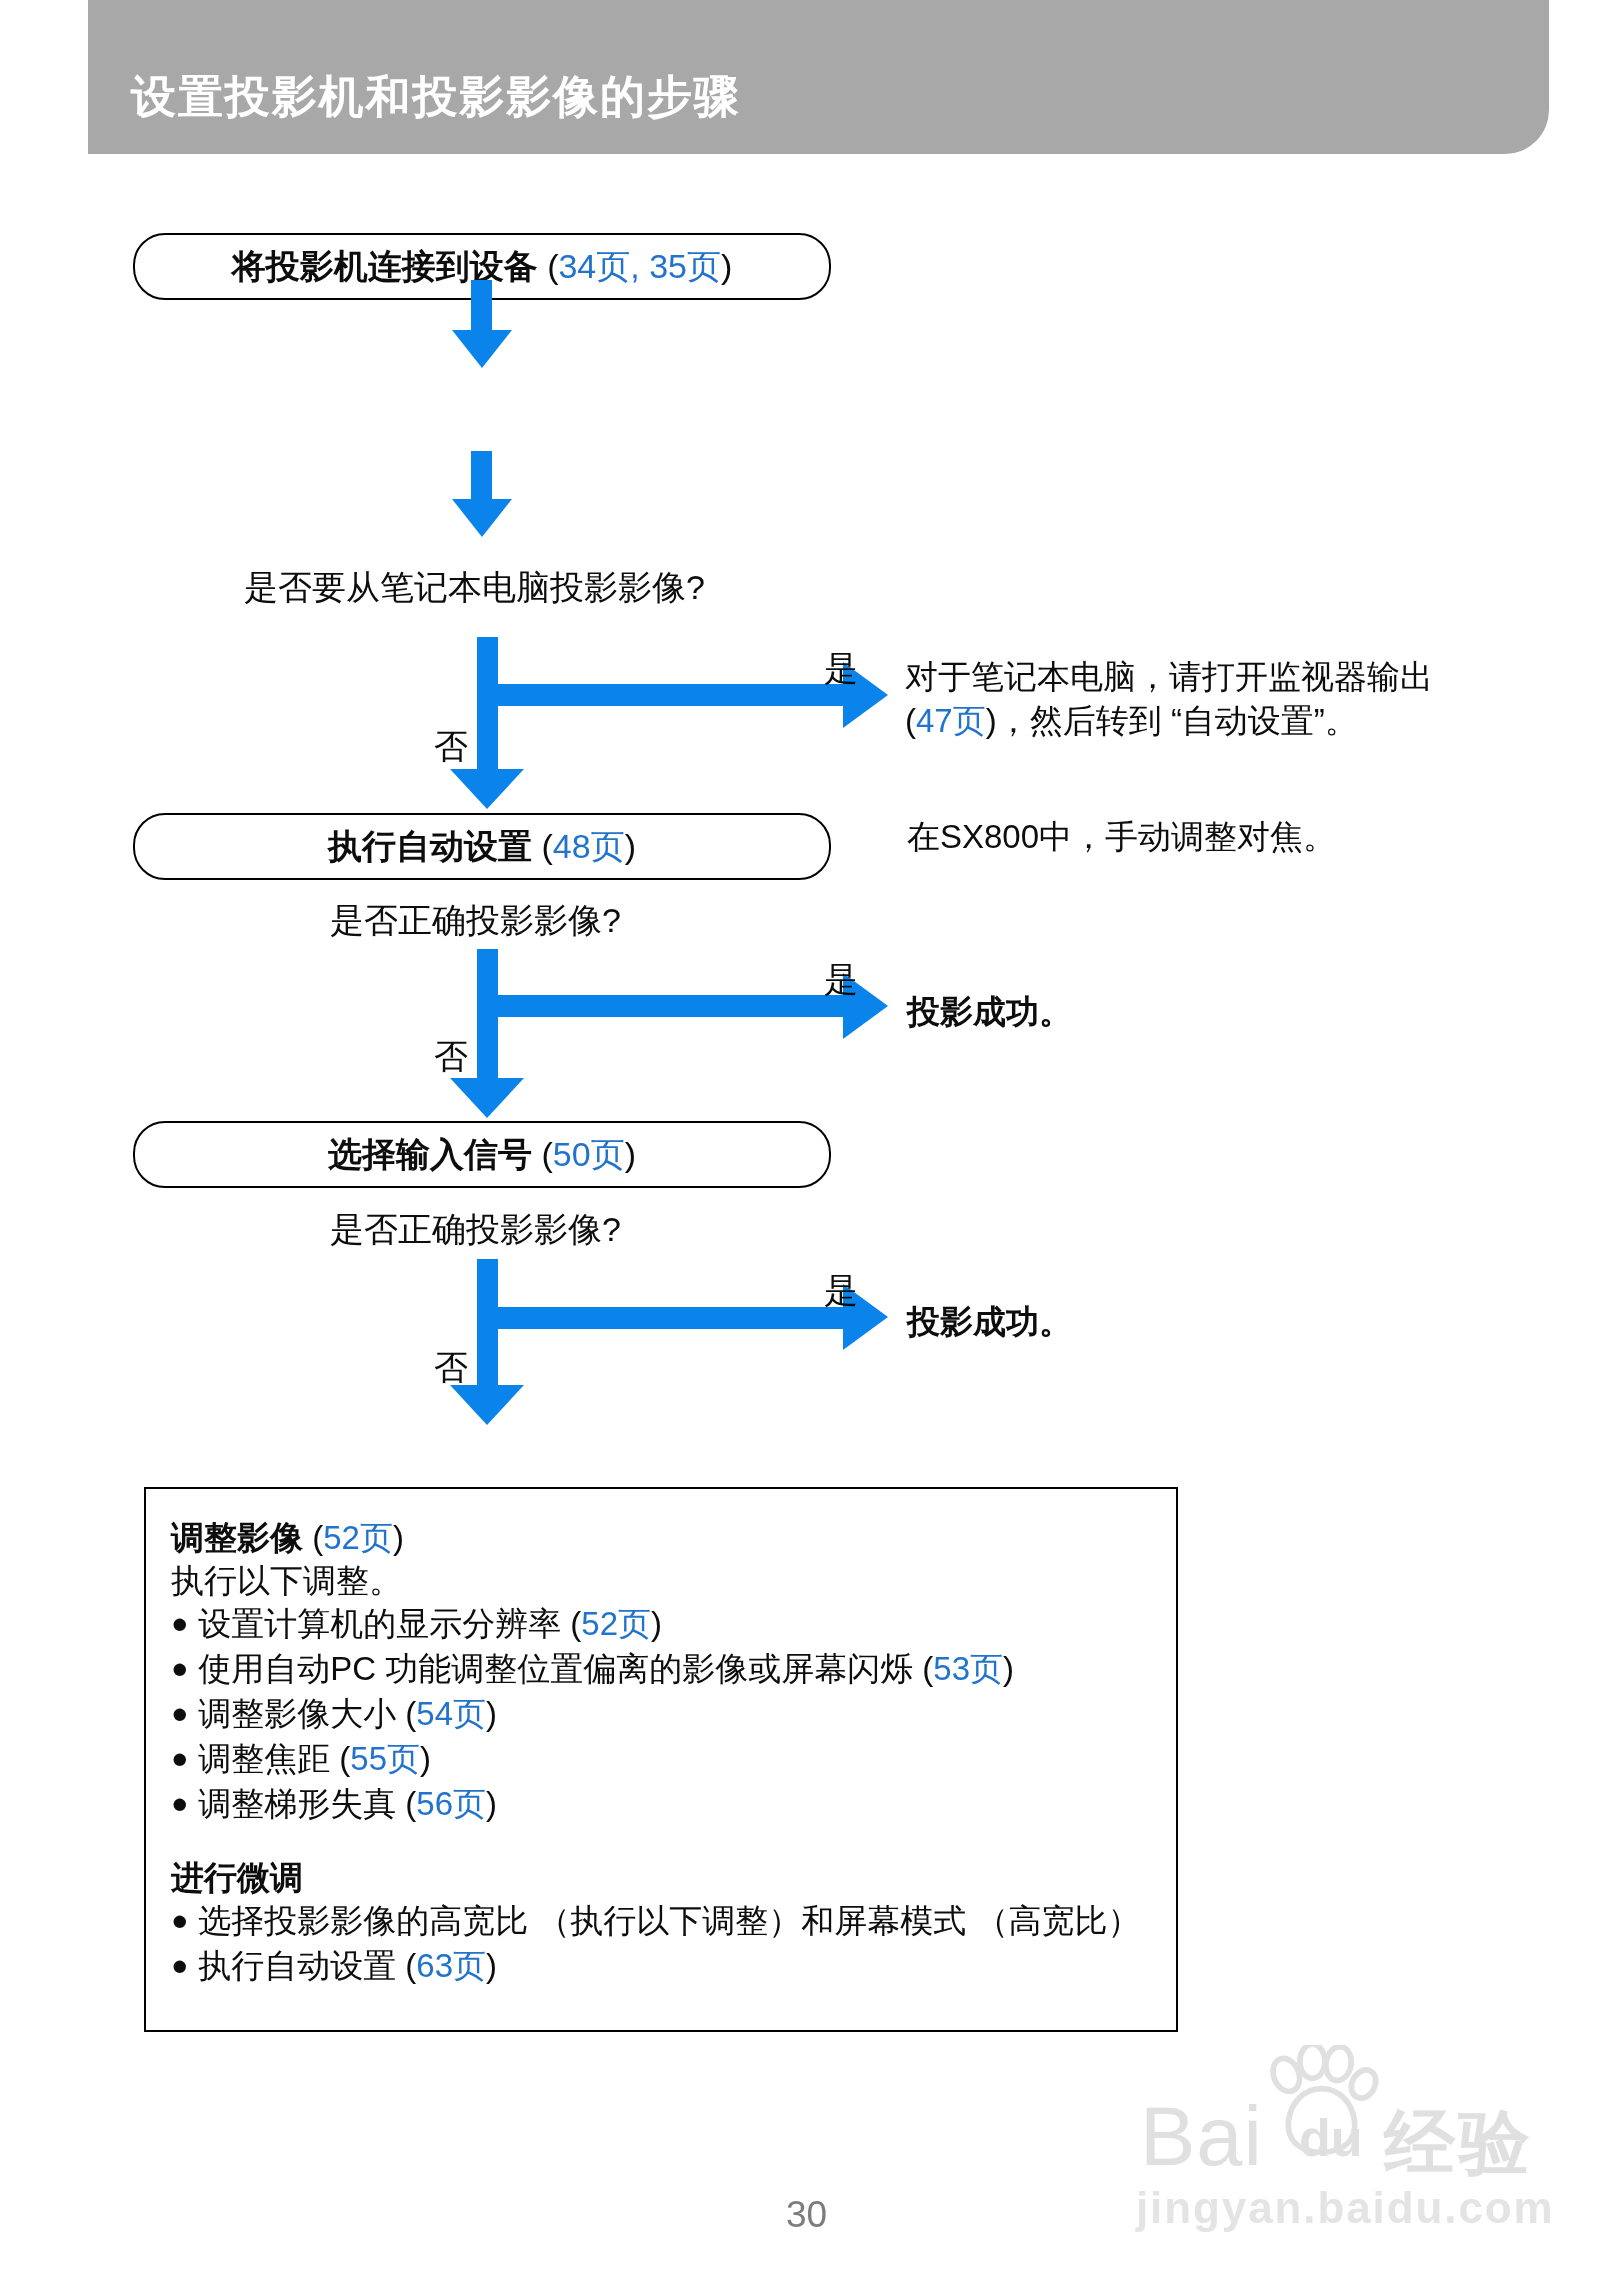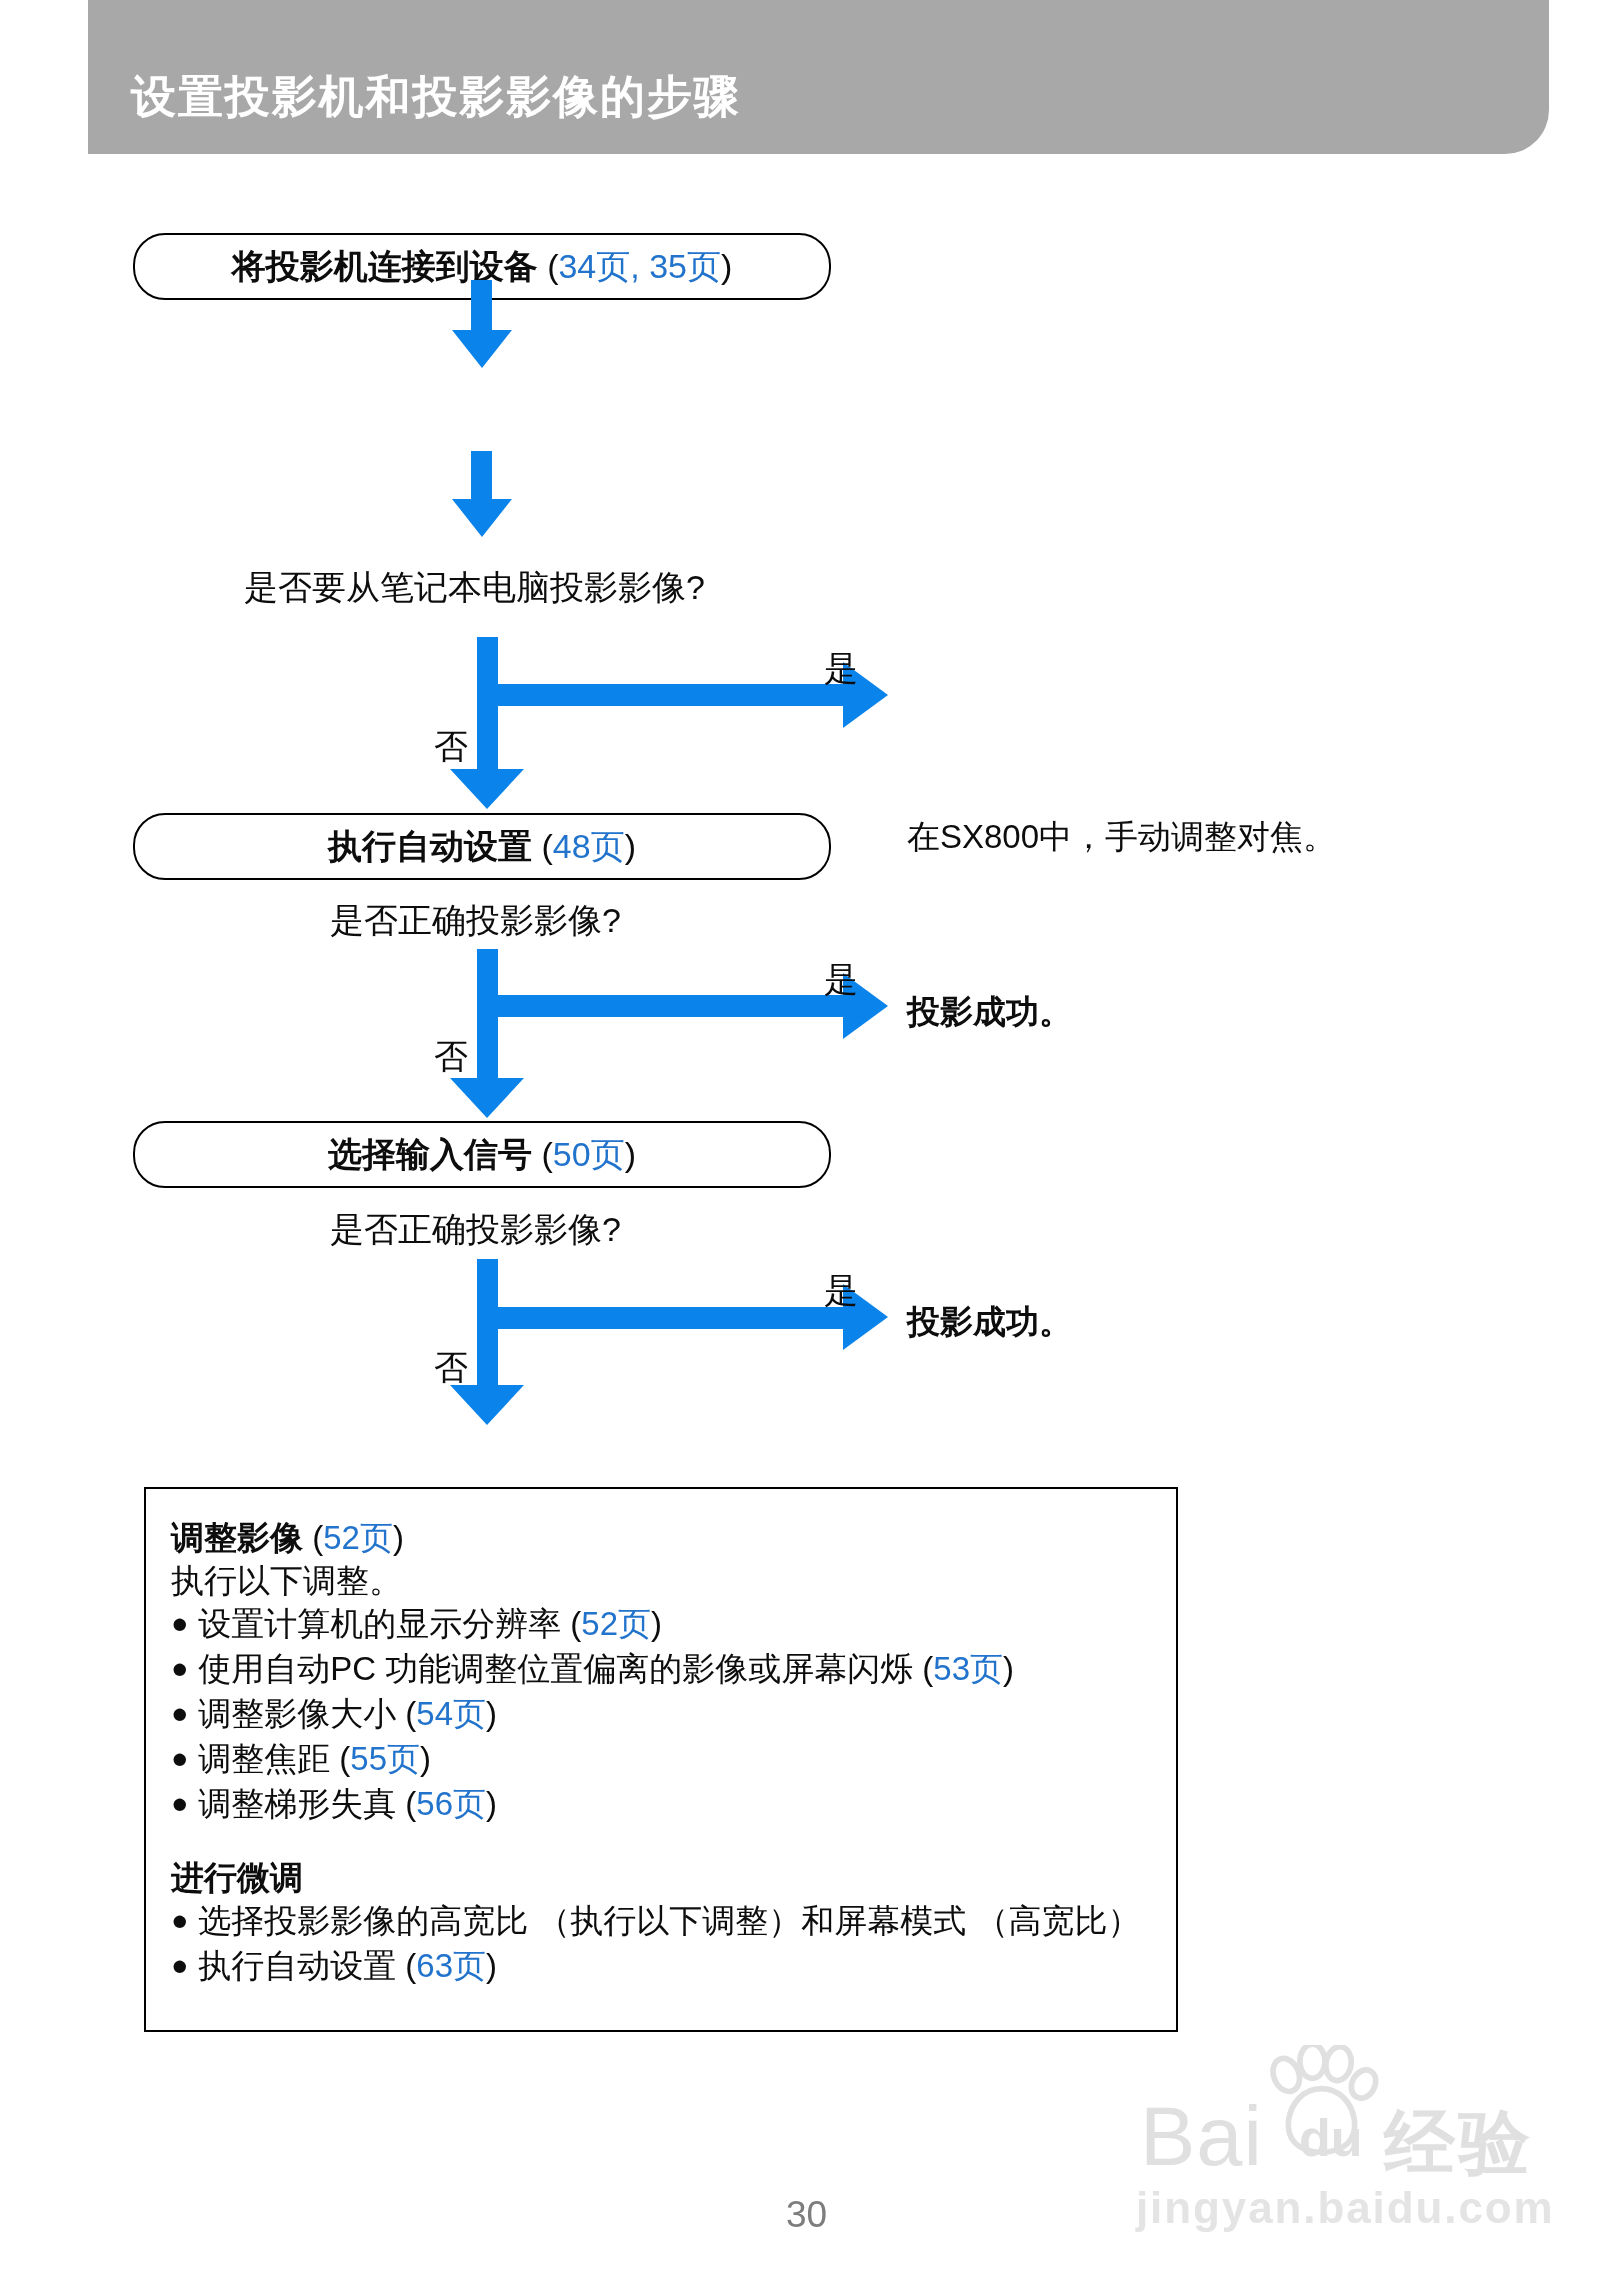--- a/index.html
+++ b/index.html
@@ -104,20 +104,24 @@
 
   <div class="q" style="left:244px;top:565px;">是否要从笔记本电脑投影影像?</div>
 
   <div class="stem" style="left:477px;top:637px;height:132px;"></div>
   <div class="hbar" style="left:477px;top:684px;width:367px;"></div>
   <div class="rhead" style="left:843px;top:662px;"></div>
   <div class="dhead big" style="left:450px;top:769px;"></div>
   <div class="yn" style="left:824px;top:646px;">是</div>
   <div class="yn" style="left:434px;top:724px;">否</div>
 
+  <div class="note" style="left:905px;top:655px;">
+    <div>对于笔记本电脑，请打开监视器输出</div>
+    <div><span>(</span><span class="link">47页</span><span>)，然后转到 “自动设置”。</span></div>
+  </div>
 
   <div class="fbox" style="top:813px;">
     <div class="txt"><span class="bold">执行自动设置 </span><span>(</span><span class="link">48页</span><span>)</span></div>
   </div>
 
   <div class="note" style="left:907px;top:815px;">在SX800中，手动调整对焦。</div>
 
   <div class="q" style="left:330px;top:898px;">是否正确投影影像?</div>
 
   <div class="stem" style="left:477px;top:949px;height:129px;"></div>

